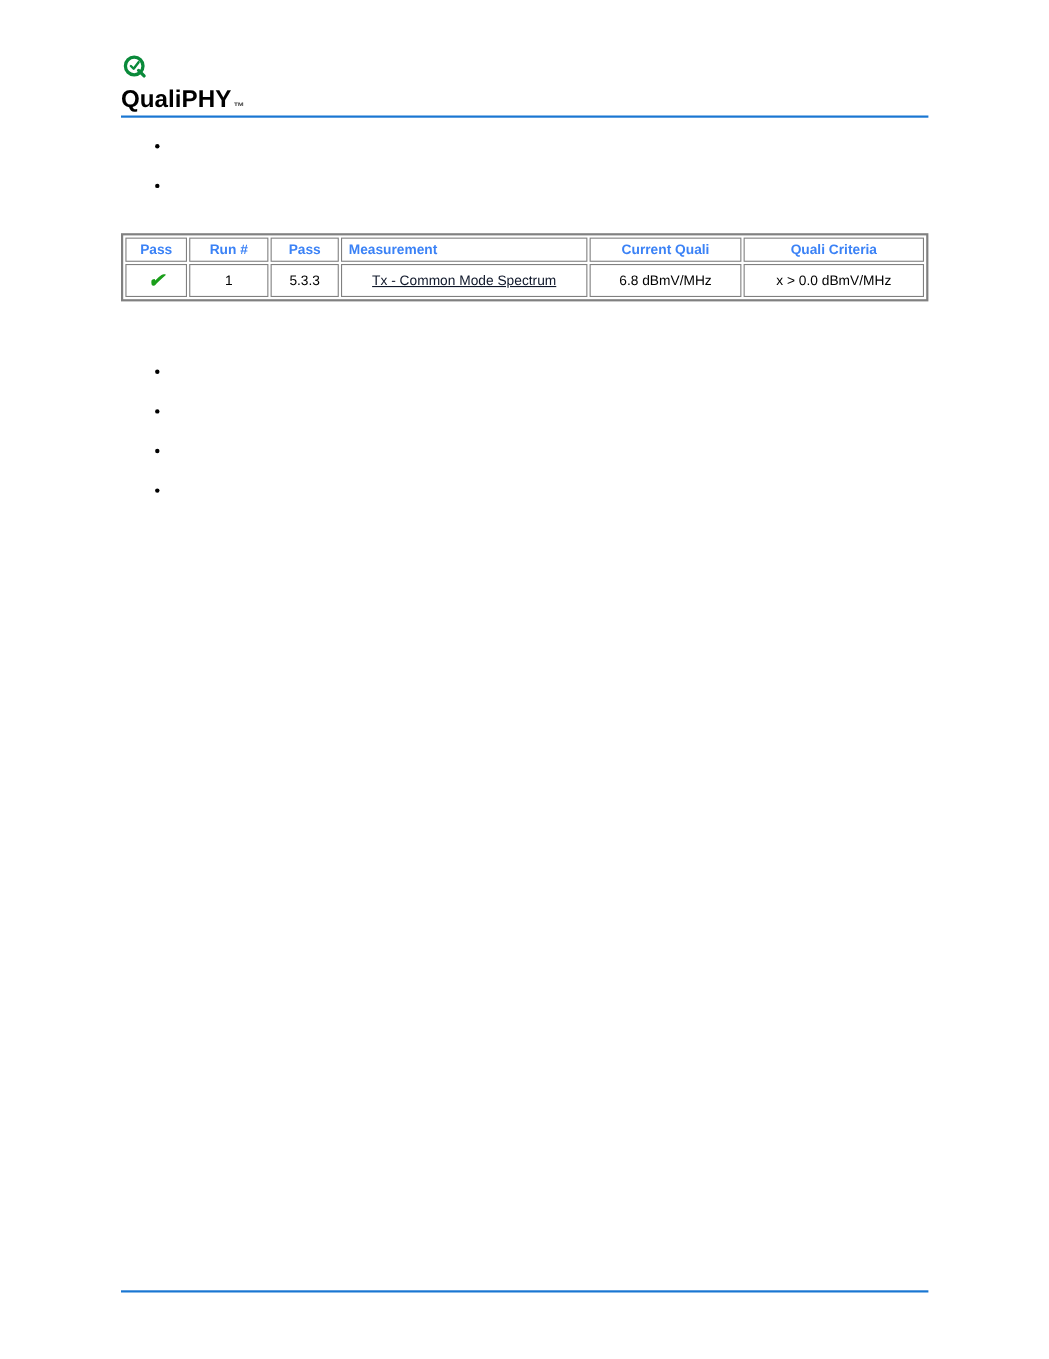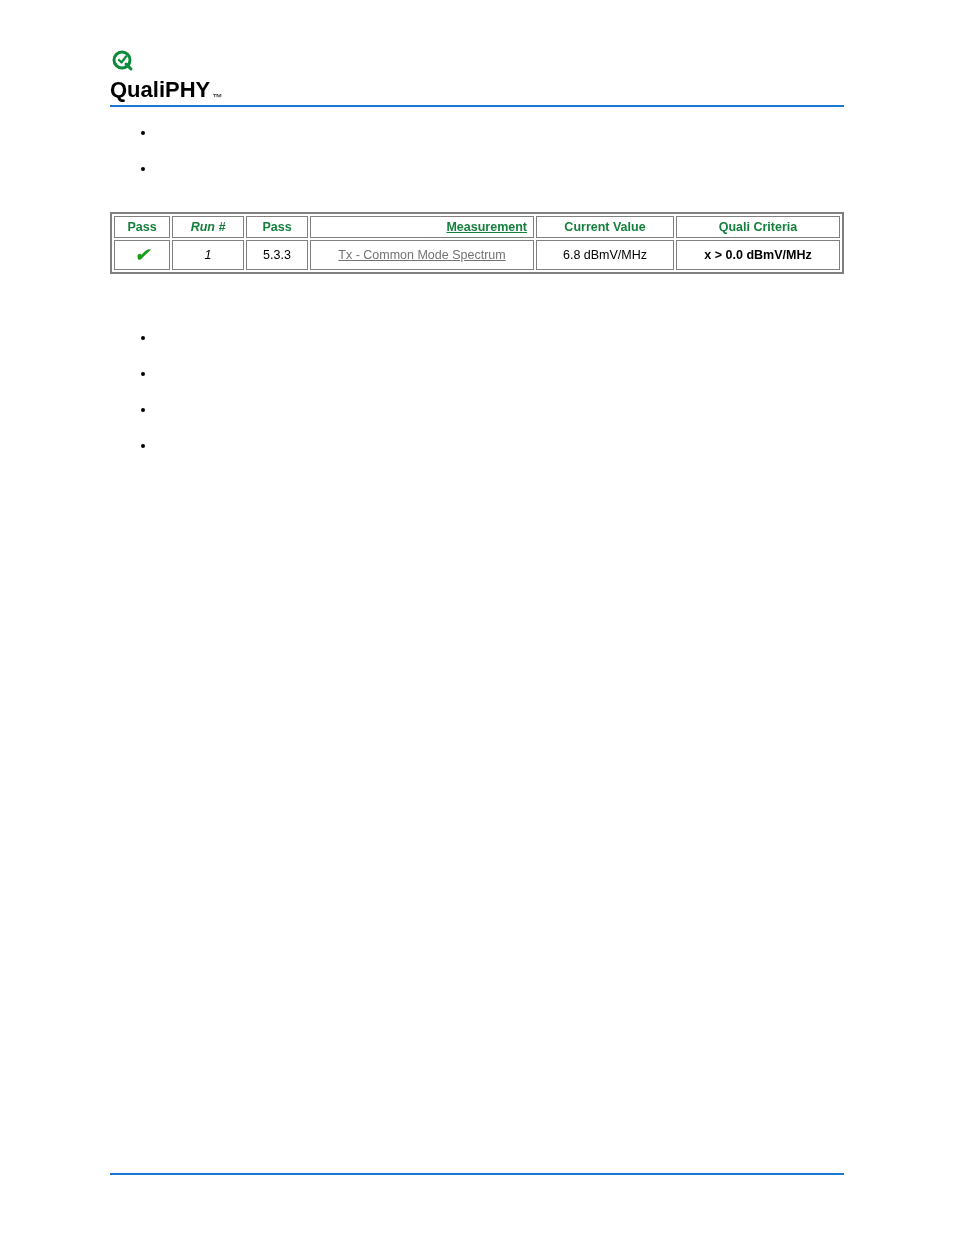--- a/index.html
+++ b/index.html
@@ -62,37 +62,37 @@
     background: #fff;
   }
   table.results th, table.results td {
     border: 1px solid #808080;
     padding: 3px 6px;
     text-align: center;
     vertical-align: middle;
   }
   table.results th {
     font-weight: bold;
-    color: #15803d;
+    color: #3b82f6;
     background: #fff;
   }
   .col-pass { width: 42px; }
-  .col-run  { width: 58px; text-align:left; padding-left:8px;font-style:italic;}
+  .col-run  { width: 58px; text-align:left; padding-left:8px;}
   .col-test { width: 48px; text-align:left; padding-left:6px;}
   .col-meas { text-align:left; padding-left:6px;}
   .col-val  { width: 124px; }
-  .col-crit { width: 150px; font-weight: bold; }
+  .col-crit { width: 150px; }
   .check {
     color: #1a9e1a;
     font-weight: bold;
     font-size: 18px;
     font-style: italic;
   }
   .meas-link {
-    color: #737373;
+    color: #0f172a;
     text-decoration: underline;
   }
   .footer-rule {
     position: absolute;
     left: 110px;
     right: 110px;
     bottom: 60px;
     border-top: 2px solid #1976d2;
     height: 0;
   }
@@ -124,22 +124,22 @@
   </ul>
 
   <a href="#" class="back-link"></a>
 
   <table class="results">
     <thead>
       <tr>
         <th class="col-pass">Pass</th>
         <th class="col-run">Run #</th>
         <th class="col-test">Pass</th>
-        <th class="col-meas" style="text-align:right;text-decoration:underline;">Measurement</th>
-        <th class="col-val">Current Value</th>
+        <th class="col-meas" style="text-align:left;">Measurement</th>
+        <th class="col-val">Current Quali</th>
         <th class="col-crit">Quali Criteria</th>
       </tr>
     </thead>
     <tbody>
       <tr>
         <td class="col-pass">
           <span class="check">✔</span>
         </td>
         <td class="col-run">1</td>
         <td class="col-test">5.3.3</td>

